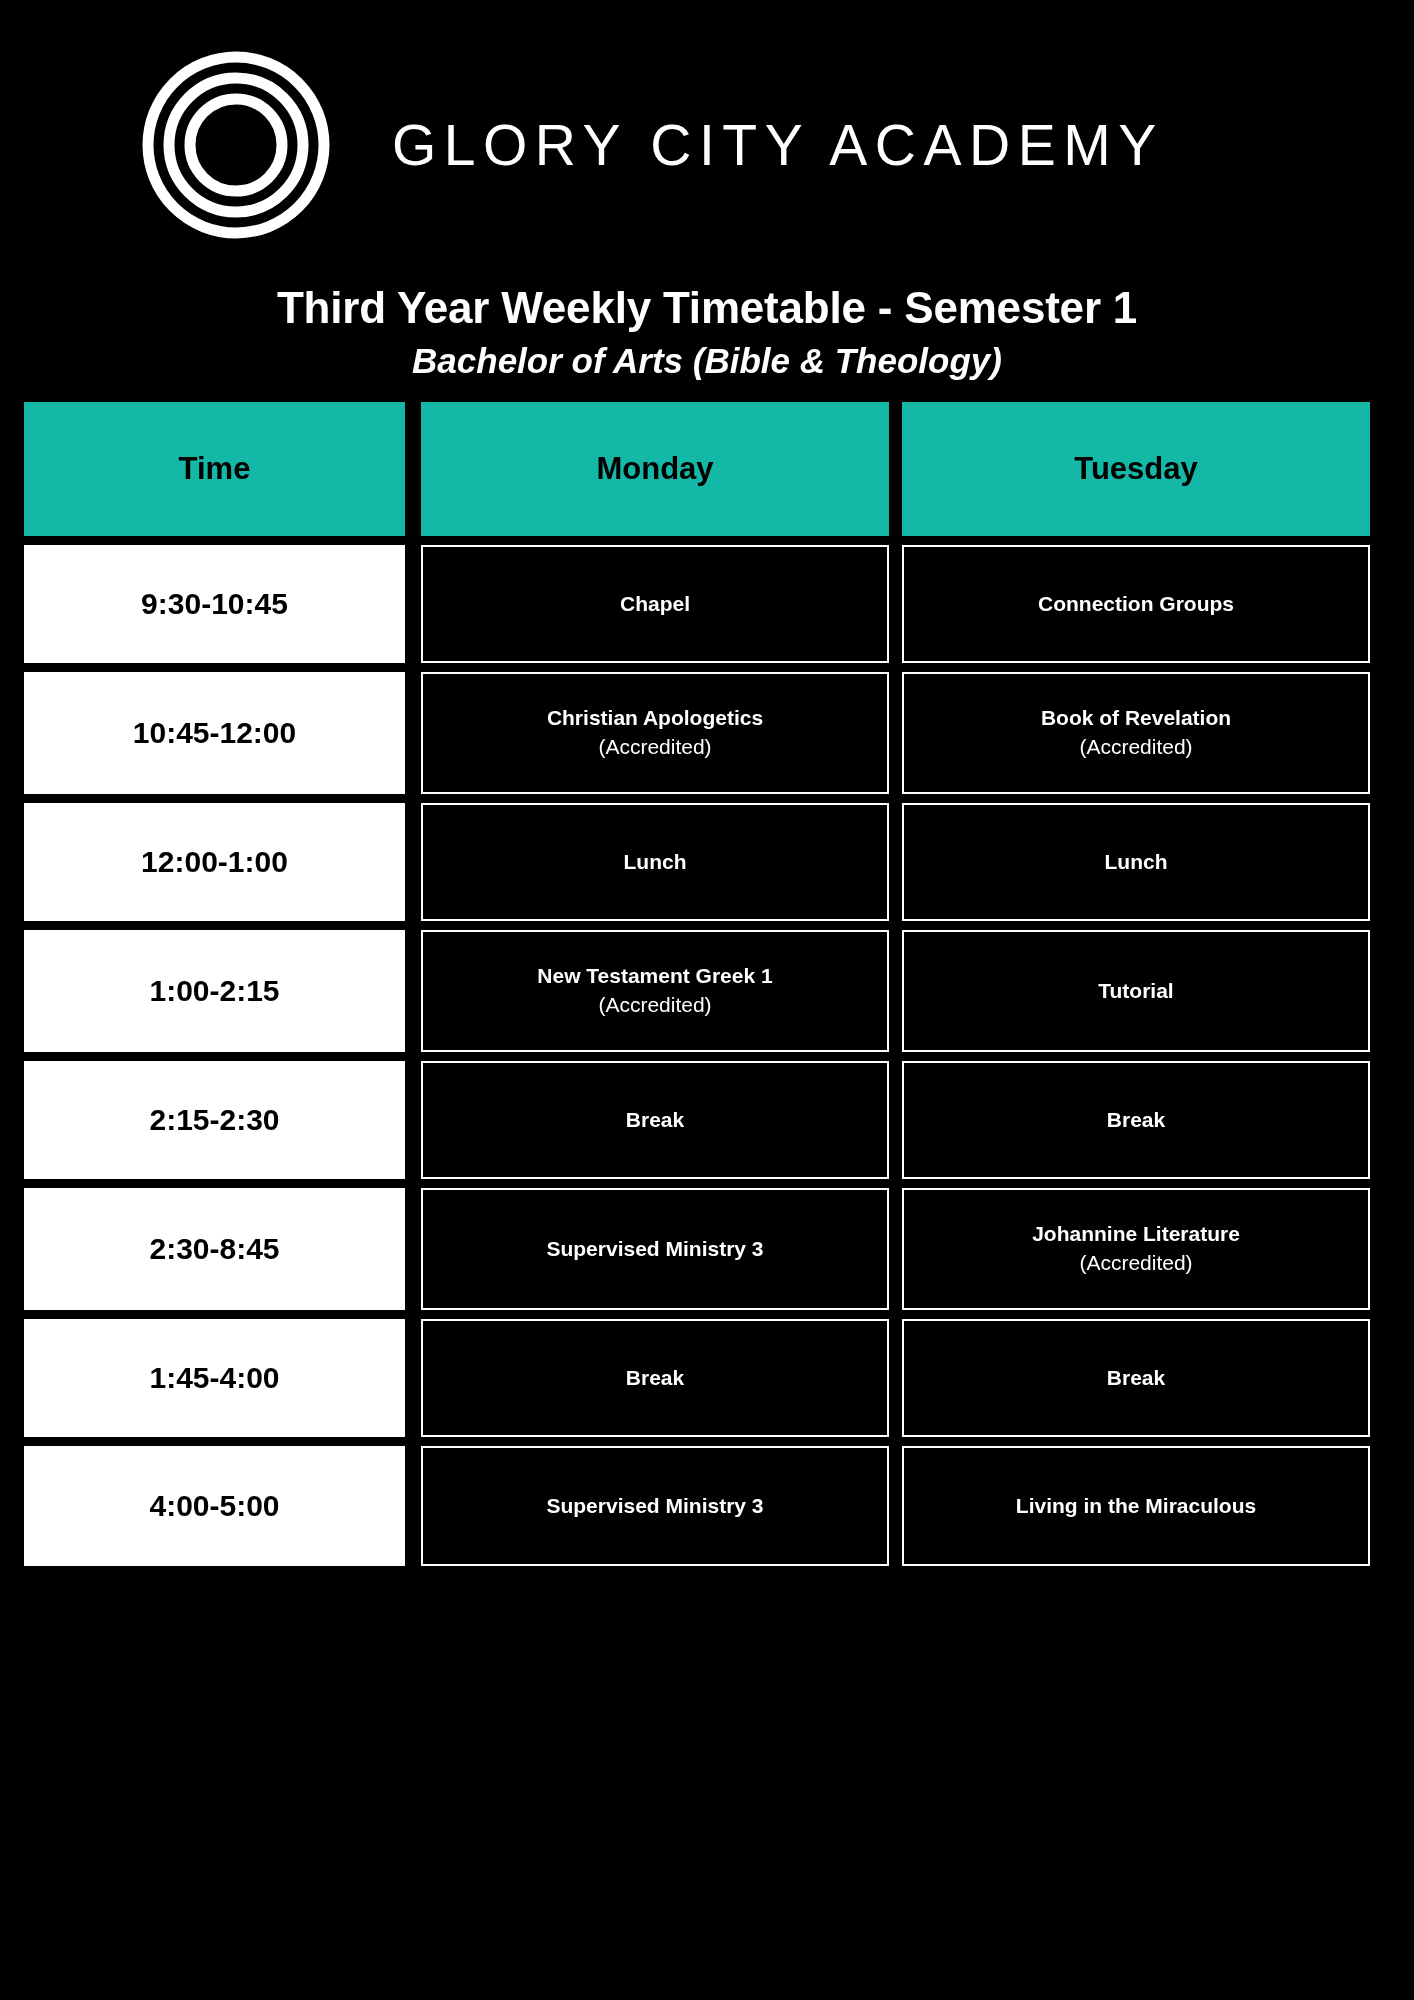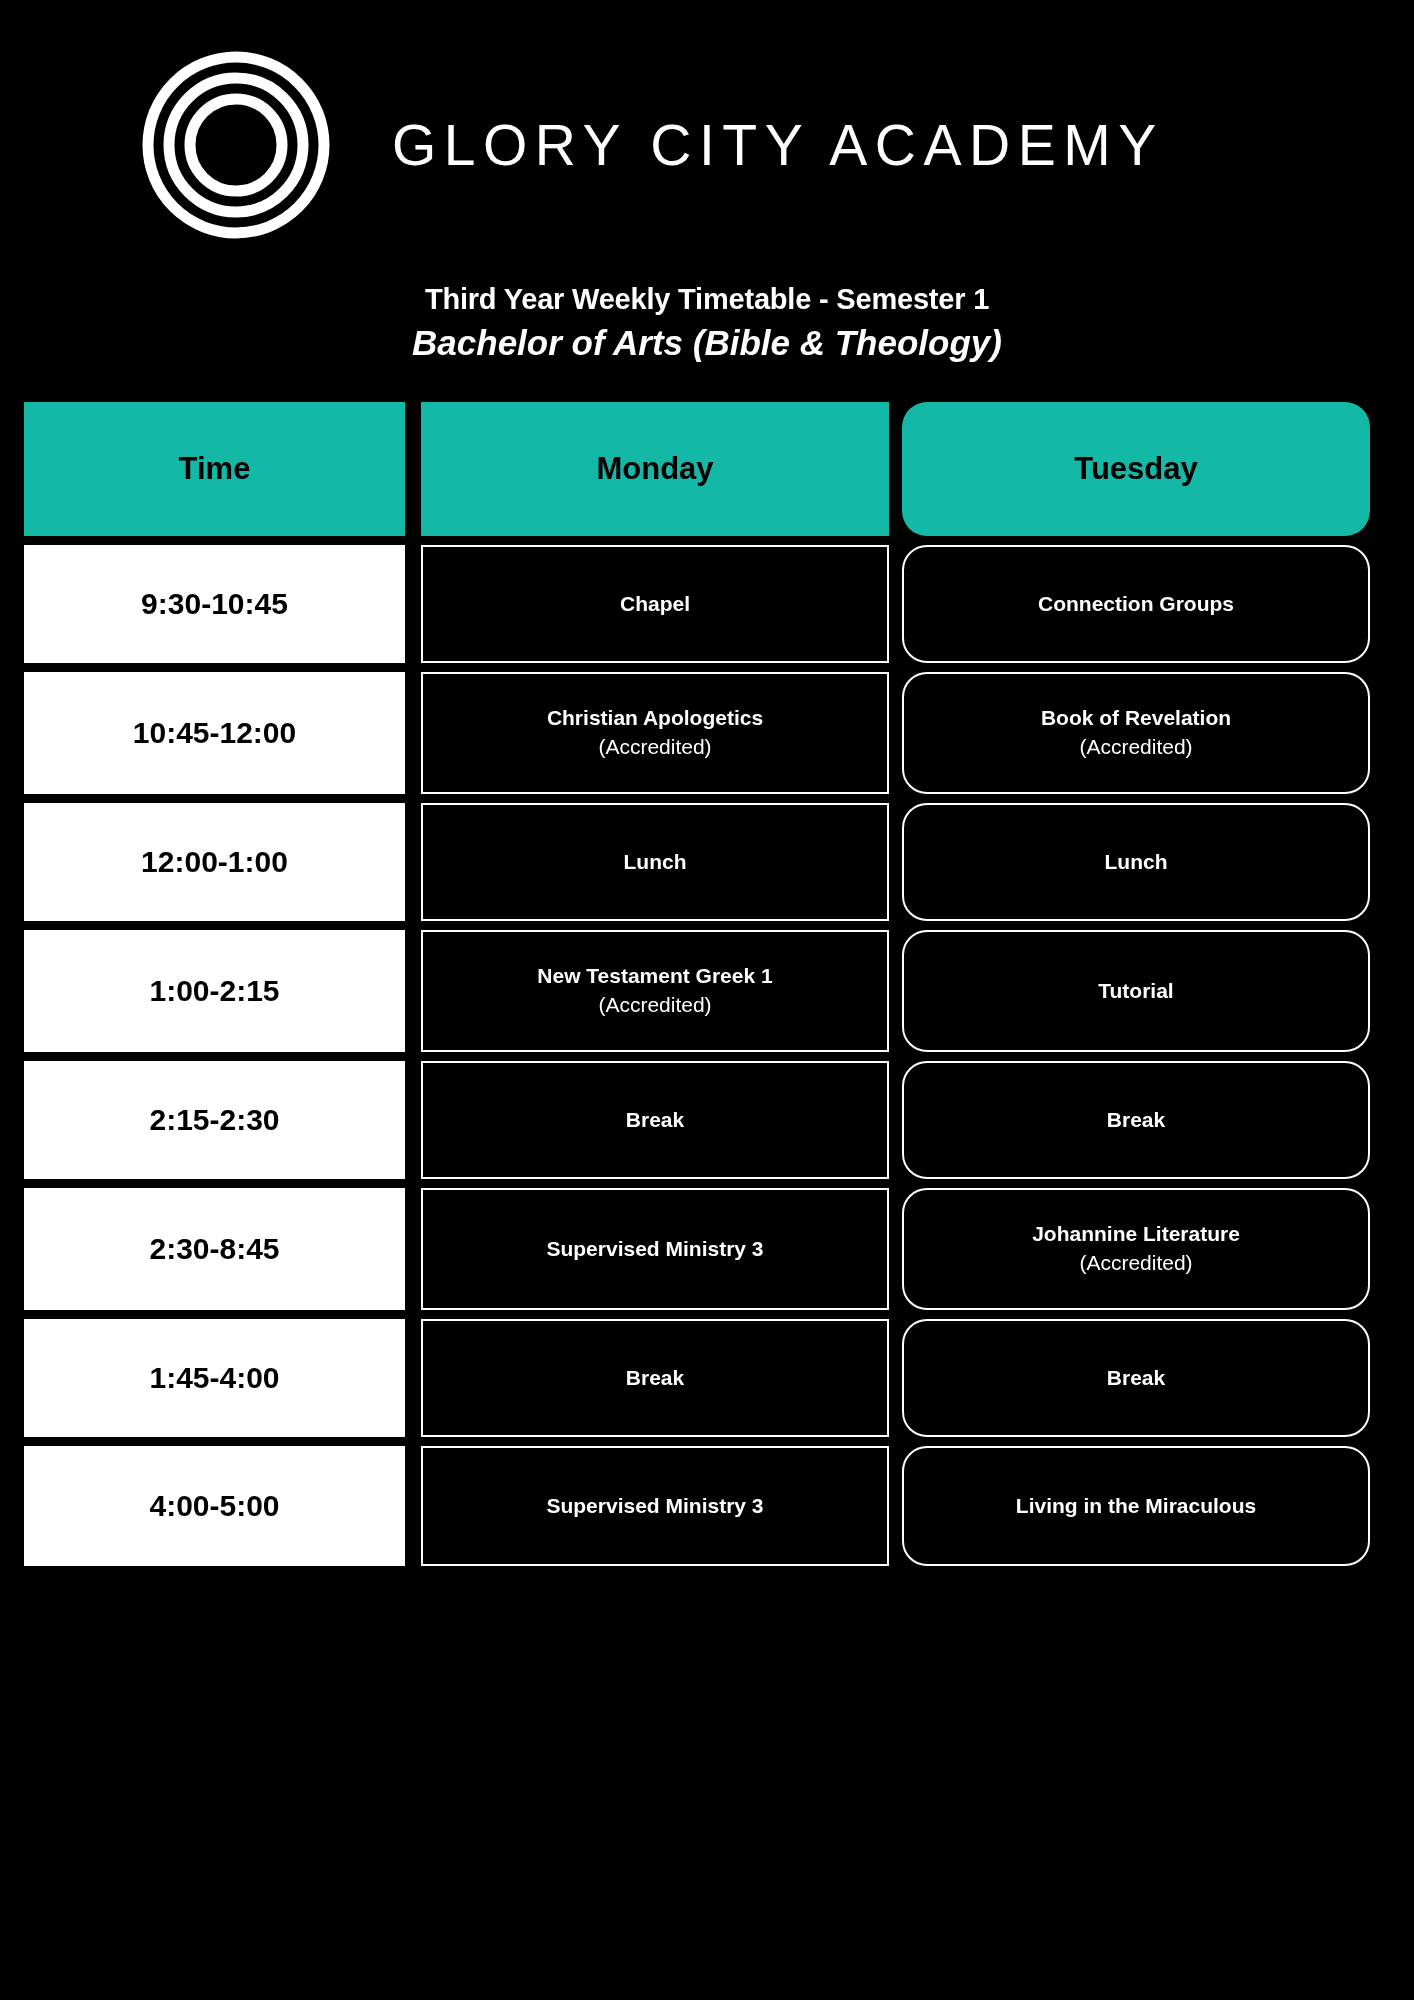--- a/index.html
+++ b/index.html
@@ -56,21 +56,21 @@
 
   
   .titles {
     position: absolute;
     left: 0;
     top: 282px;
     width: 1414px;
     text-align: center;
   }
   .title-main {
-    font-size: 29px;
+    font-size: 44px;
     font-weight: bold;
     color: #ffffff;
     letter-spacing: -0.2px;
     line-height: 1.18;
     margin: 0;
   }
   .title-sub {
     font-size: 35px;
     font-weight: bold;
     font-style: italic;
@@ -88,21 +88,21 @@
   }
   .tt-row {
     display: flex;
     width: 100%;
     margin-bottom: 9px;
   }
   .tt-row:last-child { margin-bottom: 0; }
 
   .col-time   { flex: 0 0 381px; margin-right: 16px; }
   .col-day    { flex: 0 0 468px; margin-right: 13px; }
-  .col-day:last-child { margin-right: 0; border-radius: 25px; }
+  .col-day:last-child { margin-right: 0; }
 
   
   .hdr-cell {
     background: #14b8a6;
     color: #000000;
     font-size: 31px;
     font-weight: bold;
     height: 134px;
     display: flex;
     align-items: center;

